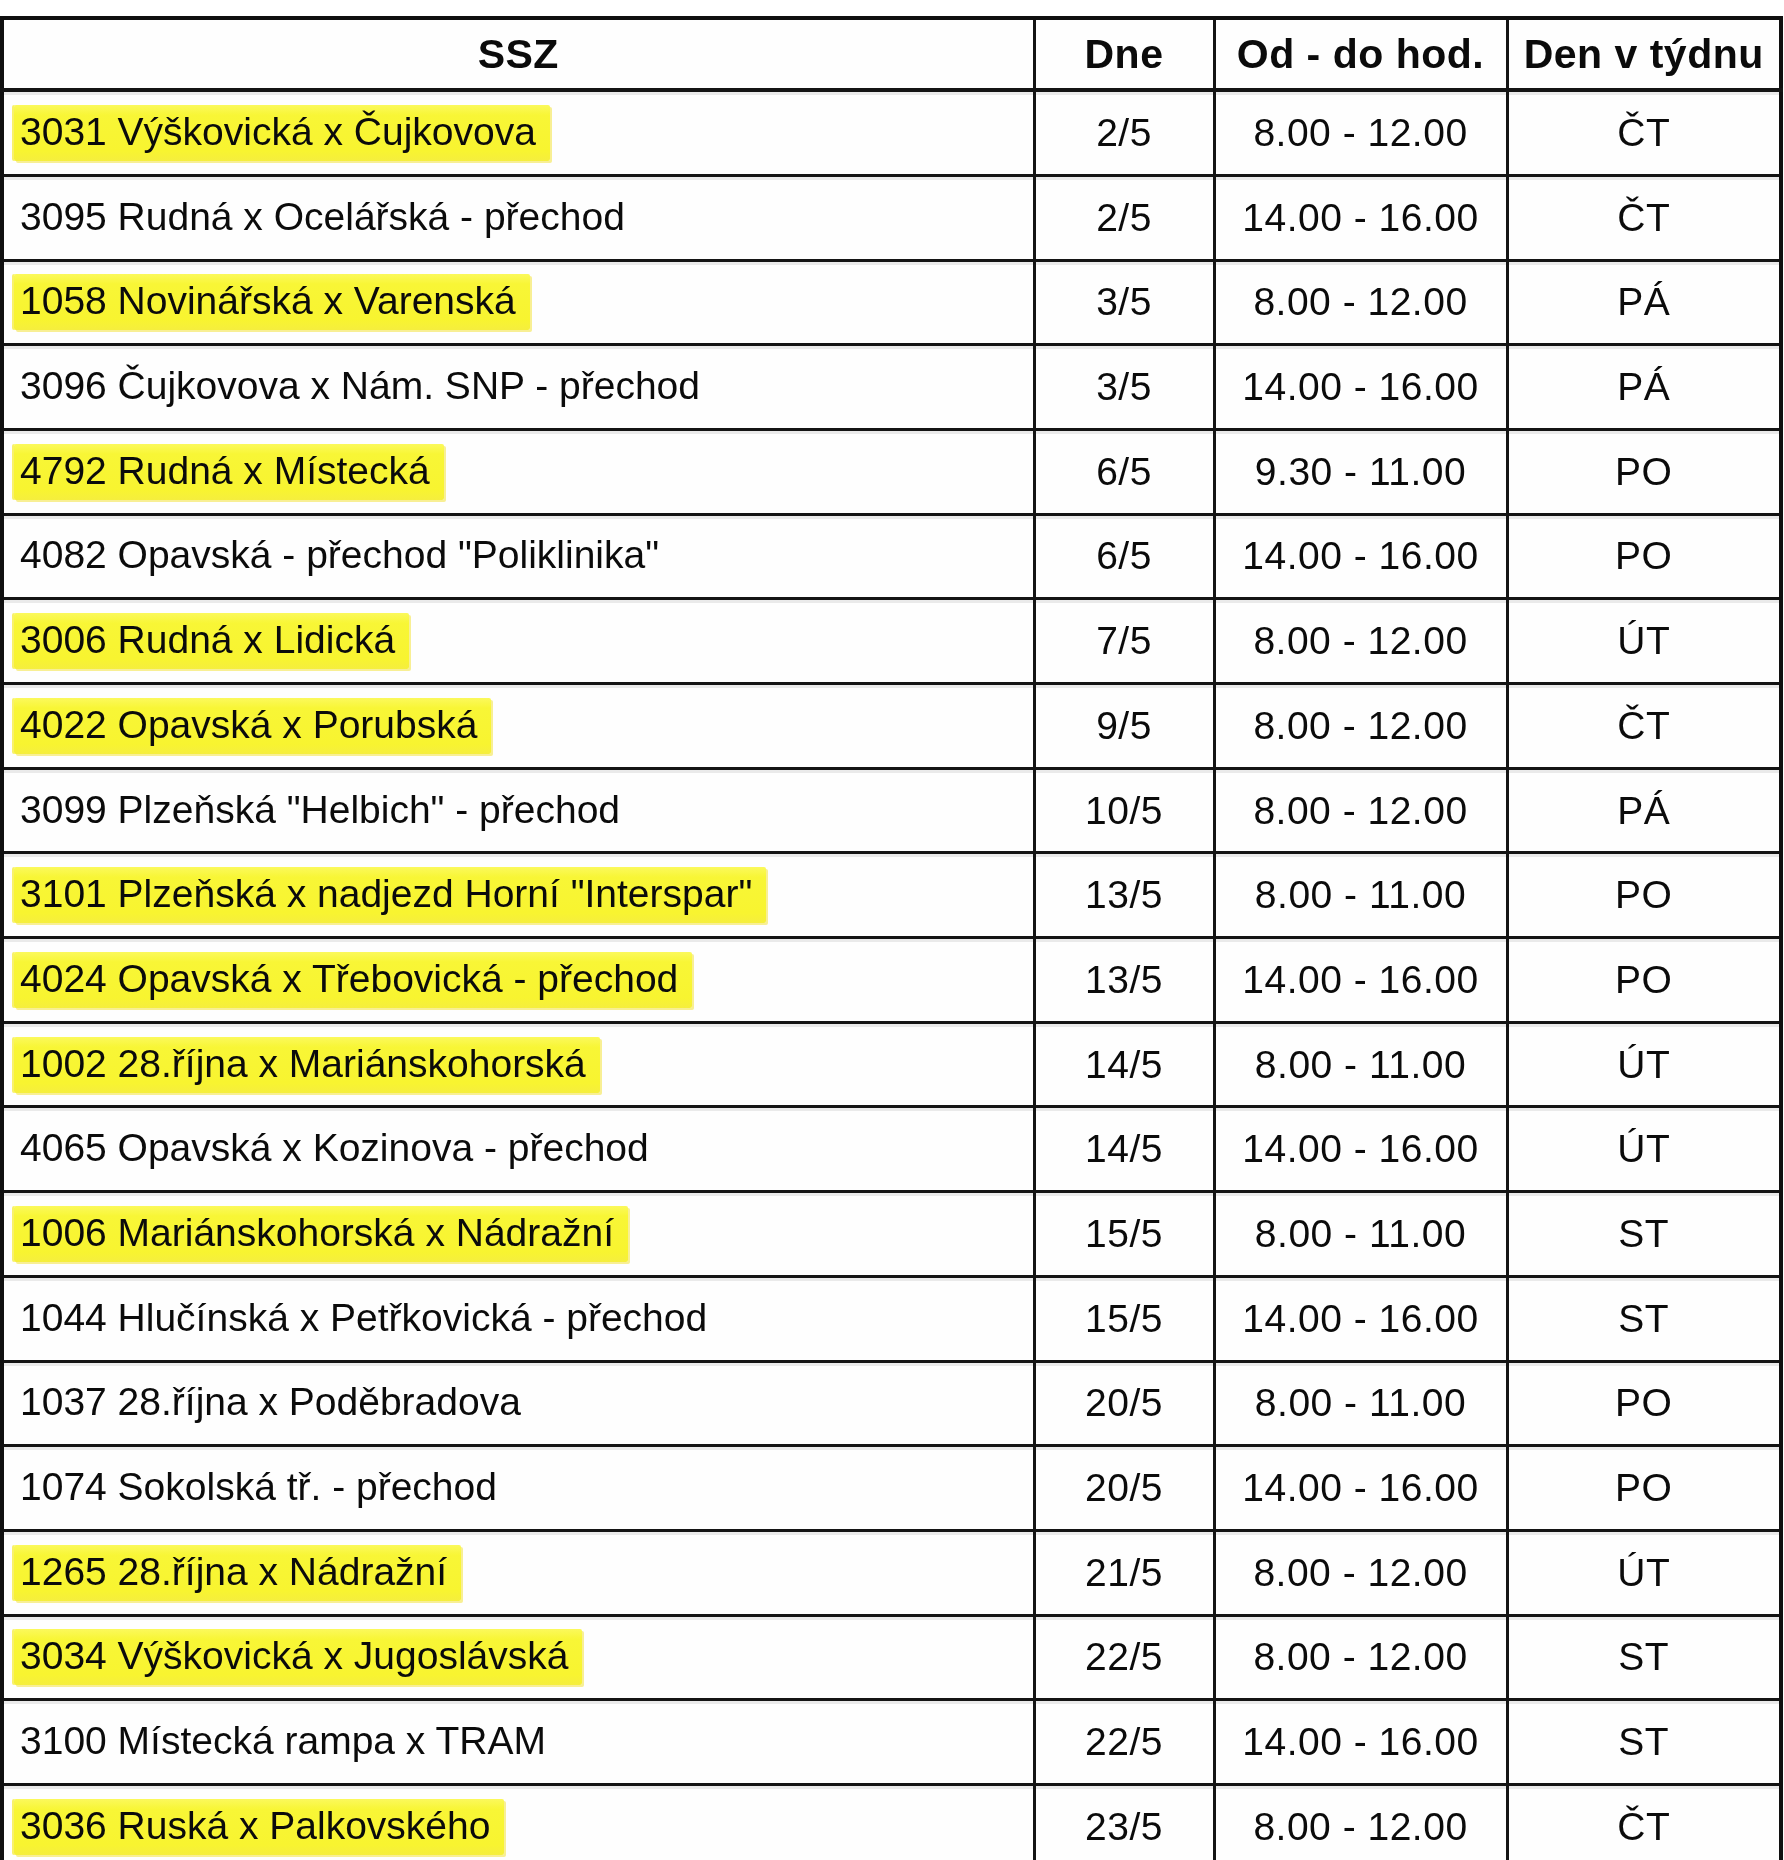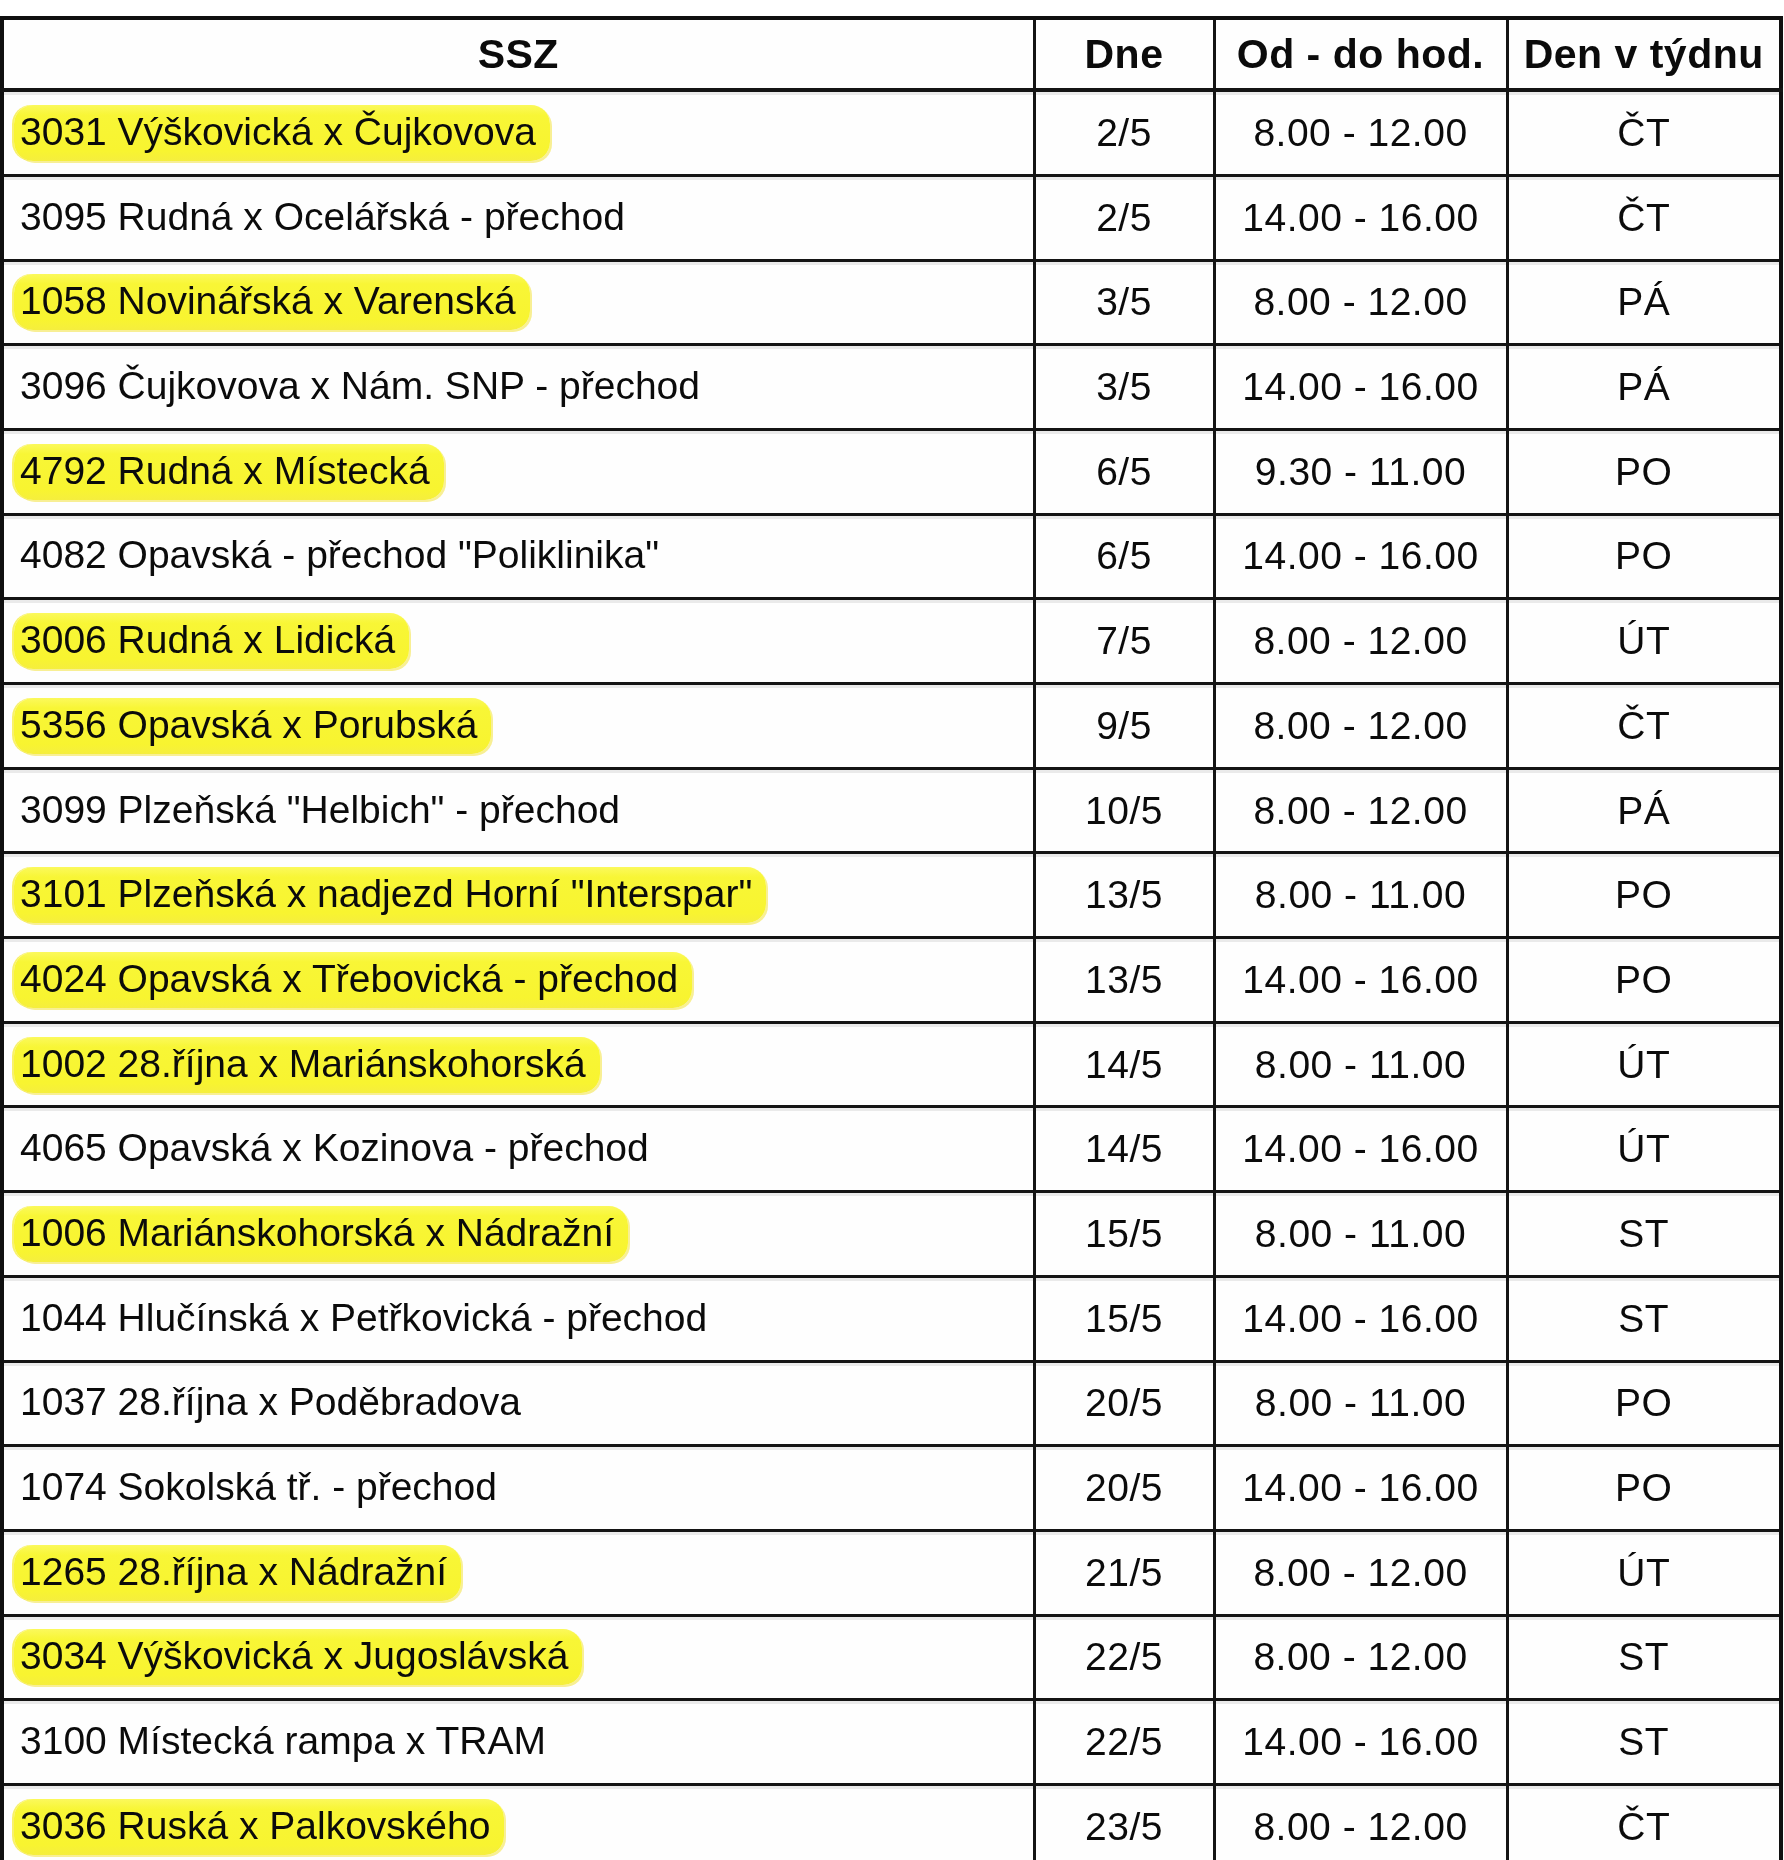--- a/index.html
+++ b/index.html
@@ -63,21 +63,20 @@
     letter-spacing: 0.5px;
   }
   .ssz-text {
     display: inline-block;
     padding: 5px 14px 7px 6px;
     border-radius: 2px;
   }
   .ssz-text.hl {
     background: linear-gradient(180deg, #fbf95c 0%, #f8f636 18%, #f8f430 82%, #f5ee3e 100%);
     box-shadow: 2px 2px 0 rgba(242,225,60,0.55), -2px 0 0 rgba(246,238,70,0.8);
-    border-radius: 19px;
   }
 </style>
 </head>
 <body>
 
 <div class="page">
   <table class="schedule">
     <colgroup>
       <col style="width:1032px">
       <col style="width:180px">
@@ -144,21 +143,21 @@
         <tr>
     <td class="ssz">
       <span class="ssz-text hl">3006 Rudná x Lidická</span>
     </td>
     <td class="center">7/5</td>
     <td class="center">8.00 - 12.00</td>
     <td class="center">ÚT</td>
   </tr>
         <tr>
     <td class="ssz">
-      <span class="ssz-text hl">5356 Opavská x Porubská</span>
+      <span class="ssz-text hl">4022 Opavská x Porubská</span>
     </td>
     <td class="center">9/5</td>
     <td class="center">8.00 - 12.00</td>
     <td class="center">ČT</td>
   </tr>
         <tr>
     <td class="ssz">
       <span class="ssz-text">3099 Plzeňská "Helbich" - přechod</span>
     </td>
     <td class="center">10/5</td>

